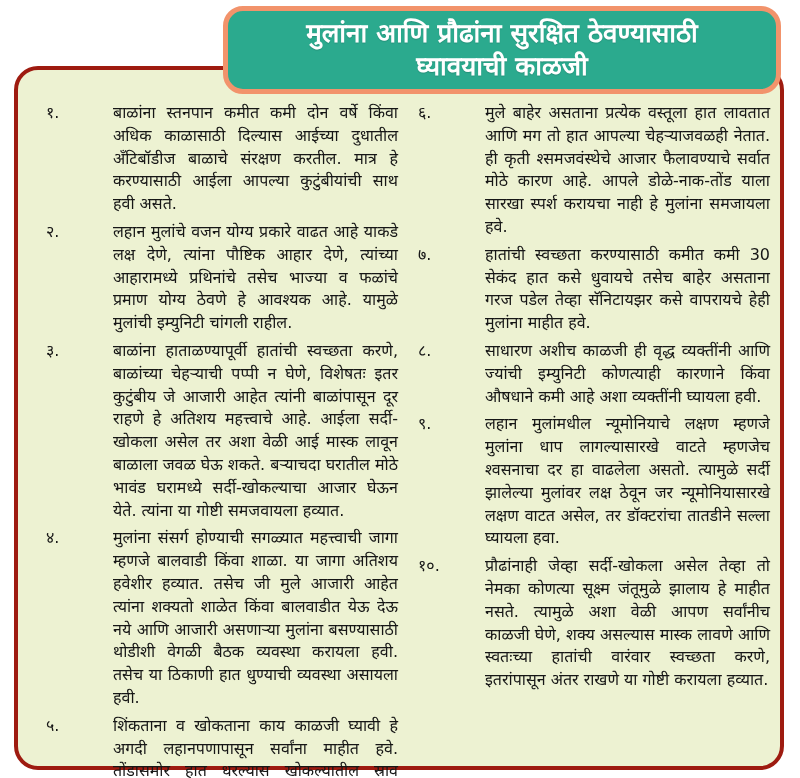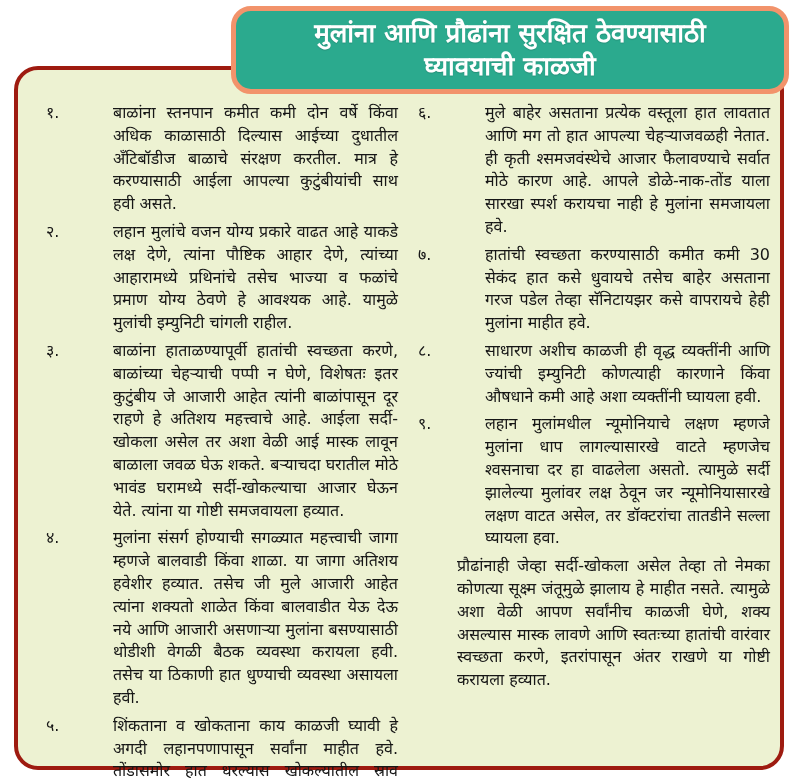--- a/index.html
+++ b/index.html
@@ -21,21 +21,21 @@
     top: 66px;
     width: 770px;
     height: 704px;
     box-sizing: border-box;
     background: #EDF2D2;
     border: 4px solid #9E1B10;
     border-radius: 24px;
   }
   .banner {
     position: absolute;
-    left: 231px;
+    left: 223px;
     top: 6px;
     width: 558px;
     height: 88px;
     box-sizing: border-box;
     background: #2BAA8E;
     border: 5px solid #F2936B;
     border-radius: 20px;
     z-index: 2;
     display: flex;
     flex-direction: column;
@@ -129,18 +129,19 @@
       </div>
       <div class="item">
         <div class="num">८.</div>
         <div class="txt">साधारण अशीच काळजी ही वृद्ध व्यक्तींनी आणि ज्यांची इम्युनिटी कोणत्याही कारणाने किंवा औषधाने कमी आहे अशा व्यक्तींनी घ्यायला हवी.</div>
       </div>
       <div class="item">
         <div class="num">९.</div>
         <div class="txt">लहान मुलांमधील न्यूमोनियाचे लक्षण म्हणजे मुलांना धाप लागल्यासारखे वाटते म्हणजेच श्वसनाचा दर हा वाढलेला असतो. त्यामुळे सर्दी झालेल्या मुलांवर लक्ष ठेवून जर न्यूमोनियासारखे लक्षण वाटत असेल, तर डॉक्टरांचा तातडीने सल्ला घ्यायला हवा.</div>
       </div>
       <div class="item">
+        <div class="num">१०.</div>
         <div class="txt">प्रौढांनाही जेव्हा सर्दी-खोकला असेल तेव्हा तो नेमका कोणत्या सूक्ष्म जंतूमुळे झालाय हे माहीत नसते. त्यामुळे अशा वेळी आपण सर्वांनीच काळजी घेणे, शक्य असल्यास मास्क लावणे आणि स्वतःच्या हातांची वारंवार स्वच्छता करणे, इतरांपासून अंतर राखणे या गोष्टी करायला हव्यात.</div>
       </div>
     </div>
 
   </div>
 </div>
 
 </body></html>

